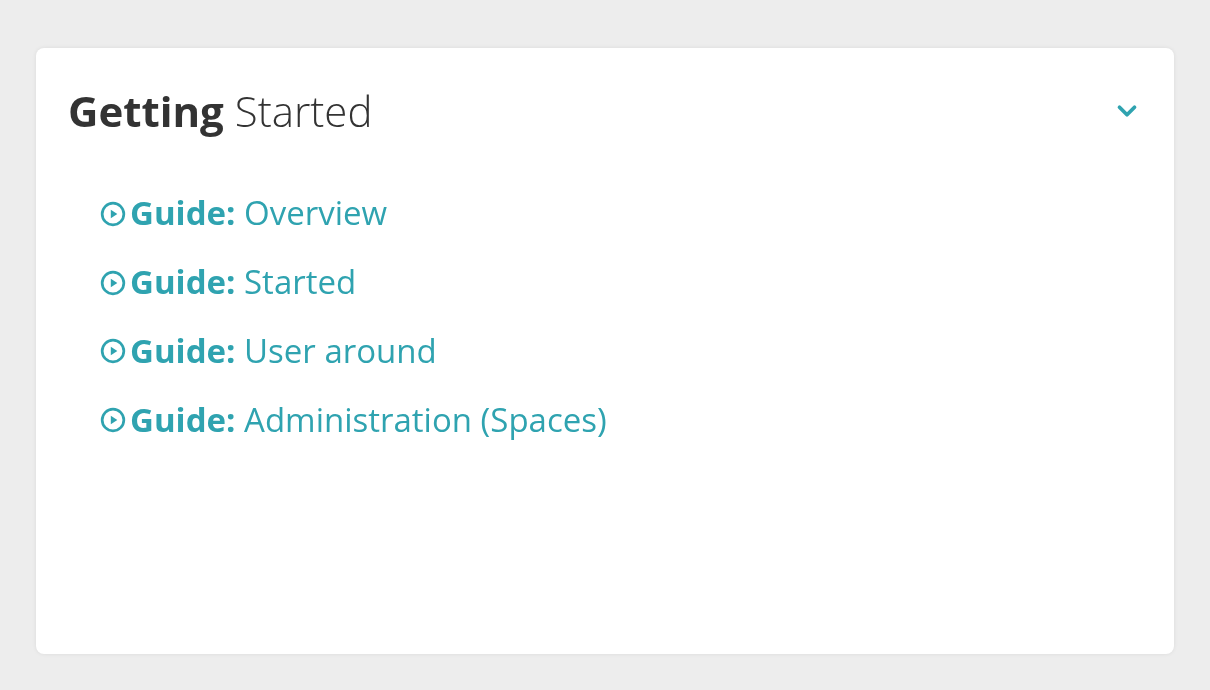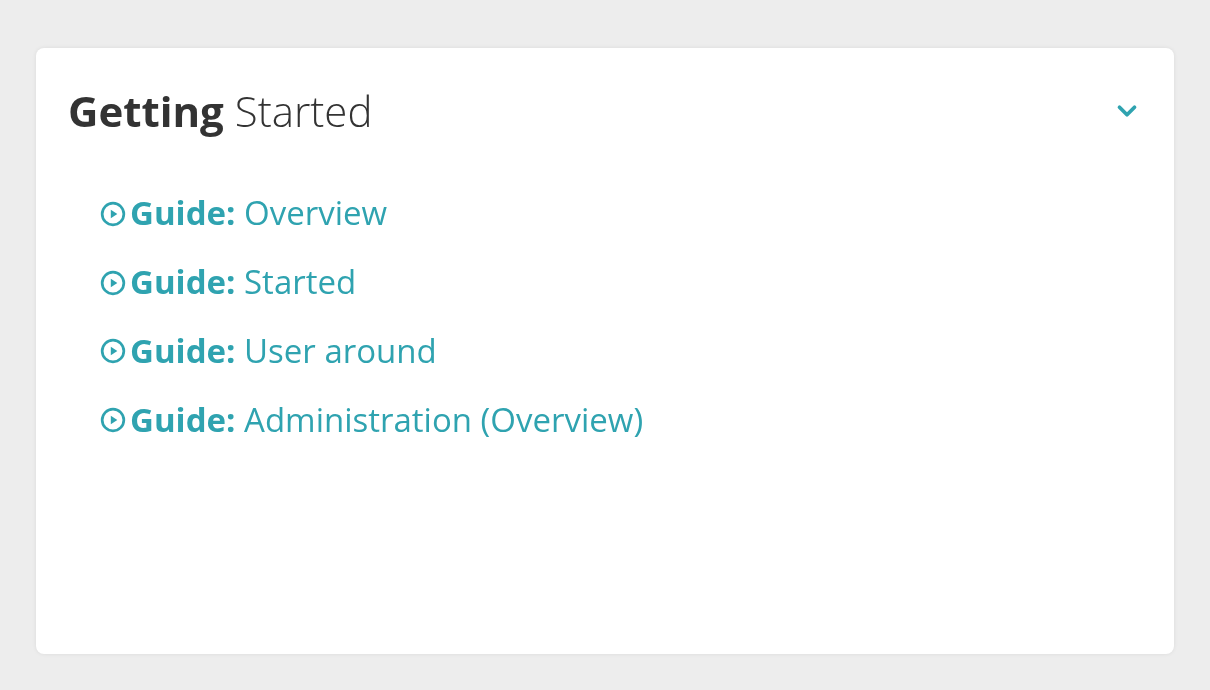--- a/index.html
+++ b/index.html
@@ -145,17 +145,17 @@
       </span>
     </li>
     <li class="guide-item">
       <span class="play-icon">
         <svg viewBox="0 0 24 24">
             <circle cx="12" cy="12" r="10" fill="none" stroke="#2fa3b0" stroke-width="2.5"></circle>
             <polygon points="10,8 16,12 10,16" fill="#2fa3b0"></polygon>
           </svg>
       </span>
       <span class="guide-text">
-        <span class="prefix">Guide:</span><span class="title"> Administration (Overview)</span>
+        <span class="prefix">Guide:</span><span class="title"> Administration (Spaces)</span>
       </span>
     </li>
   </ul>
 </div>
 
 </body></html>

